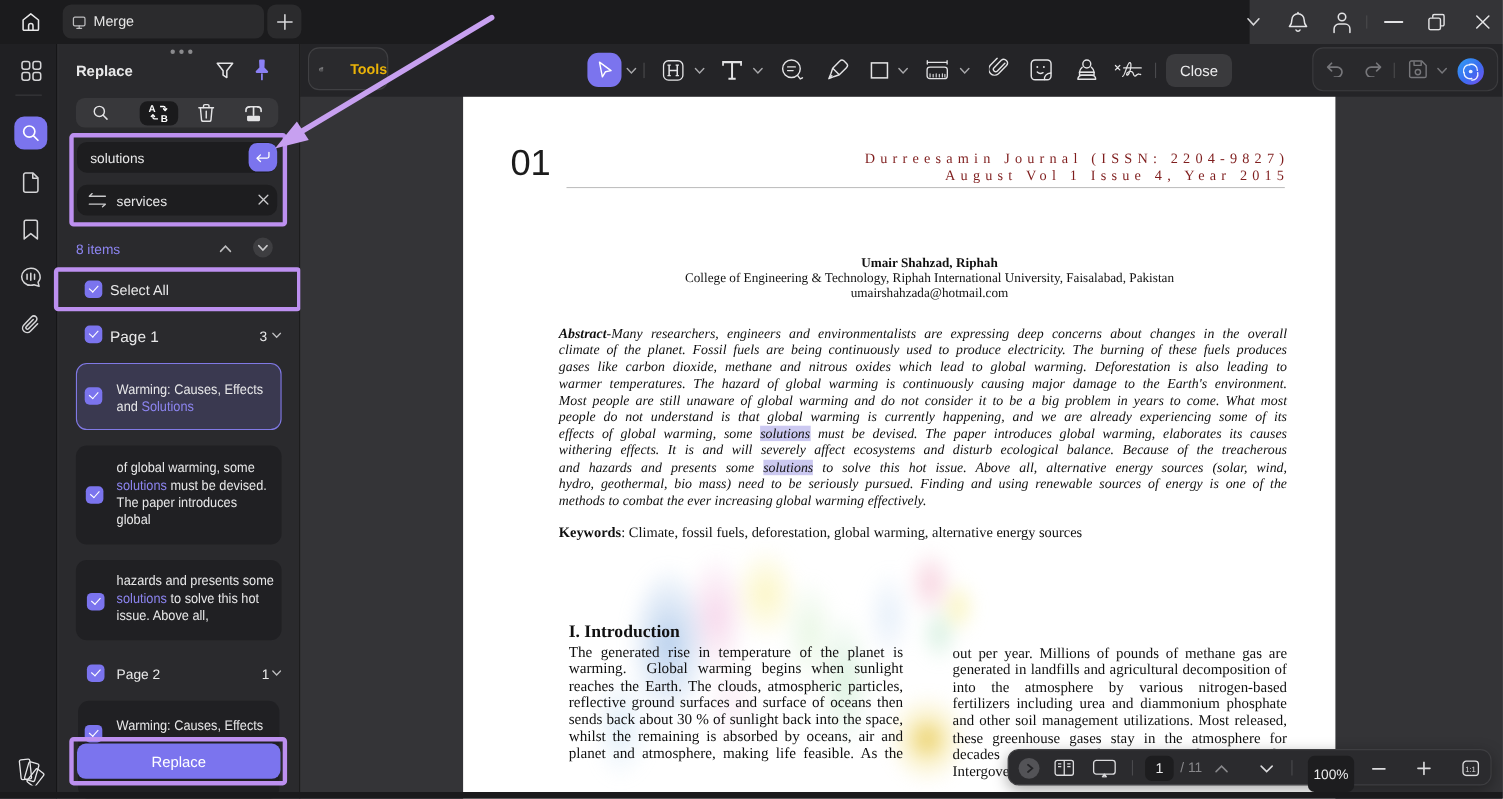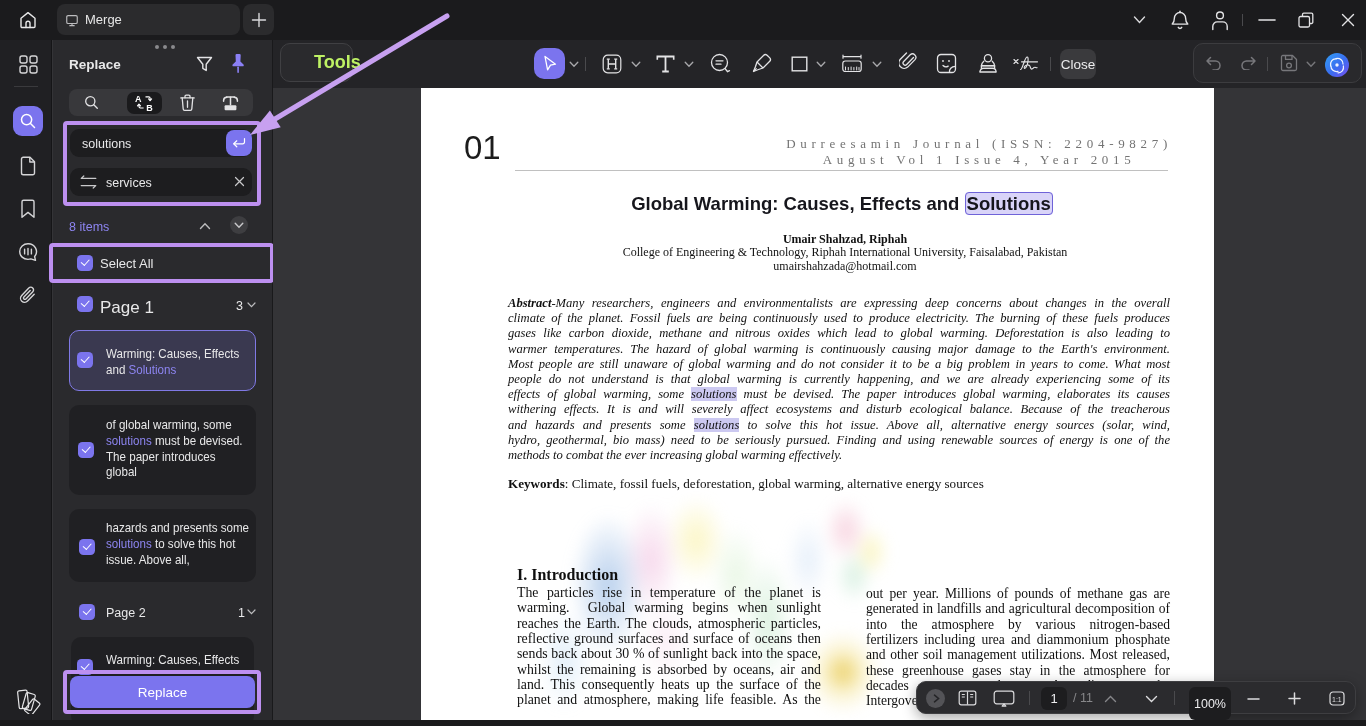--- a/index.html
+++ b/index.html
@@ -2,21 +2,21 @@
 <html><head>
 <meta charset="utf-8">
 <style>
   * { margin:0; padding:0; box-sizing:border-box; }
   html,body { width:1366px; height:726px; overflow:hidden; background:#343437; font-family:"Liberation Sans", sans-serif; }
   #app { position:relative; width:1366px; height:726px; background:#343437; }
   .abs { position:absolute; }
   svg { display:block; }
 
   
-  #titlebar { left:0; top:0; width:1366px; height:40px; background:#1b1b1d;padding-left:25px; }
+  #titlebar { left:0; top:0; width:1136px; height:40px; background:#1b1b1d;padding-left:25px; }
   .tab { left:57px; top:4px; width:183px; height:31px; background:#2b2b2d; border-radius:8px; color:#e6e6e6; font-size:14px; display:flex; align-items:center; }
   .plusbtn { left:243px; top:4px; width:31px; height:31px; background:#2b2b2d; border-radius:8px; display:flex; align-items:center; justify-content:center; }
 
   
   #rail { left:0; top:40px; width:52px; height:686px; background:#202023; border-right:1px solid #151517; }
   .railbtn { position:absolute; left:13px; width:30px; height:30px; display:flex; align-items:center; justify-content:center; }
   .railactive { background:#7b74ee; border-radius:9px; }
 
   
   #panel { left:53px; top:40px; width:220px; height:686px; background:#2a2a2d; border-right:1px solid #19191b; }
@@ -205,21 +205,21 @@
       </svg>
     <div class="abs" style="left:177px;top:176px;width:18px;height:18px;border-radius:50%;background:#3e3e41"></div>
     <svg class="abs" style="left:181px;top:182px" width="10" height="7" viewBox="0 0 10 7" fill="none" stroke="#c9c9cb" stroke-width="1.4" stroke-linecap="round">
         <path d="M1.2 1.3 L5 5.3 L8.8 1.3"></path>
       </svg>
 
     <div class="cb" style="left:24px;top:215px"></div>
     <div class="abs ptxt" style="left:47px;top:216px;font-size:13px">Select All</div>
 
     <div class="cb" style="left:24px;top:256px"></div>
-    <div class="abs ptxt" style="left:47px;top:258px;font-size:17px">Page 1</div>
+    <div class="abs ptxt" style="left:47px;top:258px;font-size:14px">Page 1</div>
     <div class="abs ptxt" style="left:183px;top:259px;font-size:12.5px">3</div>
     <svg class="abs" style="left:194px;top:262px" width="9" height="6" viewBox="0 0 9 6" fill="none" stroke="#bdbdbf" stroke-width="1.2" stroke-linecap="round">
         <path d="M1 1 L4.5 4.6 L8 1"></path>
       </svg>
 
     <div class="item" style="top:290px;height:61px;background:#3a3950;border:1.3px solid #8079e5"></div>
     <div class="cb" style="left:24px;top:312px"></div>
     <div class="abs itxt" style="top:307px">Warming: Causes, Effects<br>and <span class="lav">Solutions</span></div>
 
     <div class="item" id="item2" style="top:365px;height:90px"></div>
@@ -247,21 +247,21 @@
   <div class="annbox" style="left:49px;top:243px;width:225px;height:40px"></div>
   <div class="annbox" style="left:63px;top:670px;width:198px;height:44px"></div>
   <div id="toolstrip" class="abs">
     <div class="abs" style="left:7px;top:3px;width:73px;height:39px;border:1px solid #404043;background:#2a2a2d;border-radius:10px;display:flex;align-items:center">
       <svg style="margin-left:9px" width="21" height="20" viewBox="0 0 21 20" fill="none" stroke="#e8e8e9" stroke-width="1.2" stroke-linejoin="round" stroke-linecap="round">
           <path d="M3.5 8.5 h13 a1 1 0 0 1 1 1 V16 a1.5 1.5 0 0 1 -1.5 1.5 H4 A1.5 1.5 0 0 1 2.5 16 V9.5 a1 1 0 0 1 1 -1 Z"></path>
           <path d="M4.5 8.2 l1-3.1 a1.3 1.3 0 0 1 1.6-.85 l7.6 2 M8 12.5 h4.5"></path>
           <path d="M9.5 4.4 l.5-1.9 5 1.3-.5 1.9"></path>
           <path d="M15.5 2 l.3-1 M17.3 3 l.7-.7 M17.9 4.9 l1-.2"></path>
         </svg>
-      <span style="margin-left:24px;font-size:18px;color:#bef264;font-weight:bold">Tools</span>
+      <span style="margin-left:24px;font-size:13px;color:#eab308;font-weight:bold">Tools</span>
     </div>
     <div class="abs" style="left:261px;top:8px;width:31px;height:31px;background:#7b74ee;border-radius:10px"></div>
     <svg class="abs" style="left:270px;top:15px" width="15" height="17" viewBox="0 0 15 17" fill="none" stroke="#fff" stroke-width="1.3" stroke-linejoin="round">
         <path d="M2 1.5 L12.5 9.2 7.5 10.2 4.6 14.8 Z"></path>
       </svg>
     <svg class="abs chevg" style="left:296px;top:21px" width="10" height="7" viewBox="0 0 10 7">
         <path d="M1.2 1.3 L5 5.3 L8.8 1.3"></path>
       </svg>
     <div class="abs vsep" style="left:312px;top:17px"></div>
     <svg class="abs" style="left:329px;top:14px" width="20" height="20" viewBox="0 0 20 20" fill="none" stroke="#e3e3e5" stroke-width="1.2">
@@ -317,21 +317,21 @@
         <path d="M3.4 12.8 h13.2 v2.6 H3.4 Z" stroke-linejoin="round"></path>
         <path d="M2 18.7 c0-1.6 1.2-3.3 3.4-3.3 h9.2 c2.2 0 3.4 1.7 3.4 3.3"></path>
         <path d="M2 19 h16"></path>
       </svg>
     <svg class="abs" style="left:740px;top:15px" width="28" height="18" viewBox="0 0 28 18" fill="none" stroke="#e3e3e5" stroke-width="1.15" stroke-linecap="round">
         <path d="M1 4.5 l4 4 M5 4.5 l-4 4"></path>
         <path d="M7.5 14.5 C9.5 15 11.5 2.5 14 2 c2 -.4 1 6.5 -.5 9.5 -.9 1.8 -2.3 2.6 -2.3 1 0 -2 3.4 -3.4 5.2 -2 1.4 1.1 .6 3.4 2.2 3.6 1.4 .2 1.8 -1.6 3 -1.8 1 -.2 1.4 .6 2.4 .4"></path>
         <path d="M8.5 6.8 H24.5"></path>
       </svg>
     <div class="abs vsep" style="left:777px;top:17px"></div>
-    <div class="abs" style="left:787px;top:9px;width:36px;height:30px;background:#3a3a3d;border-radius:8px;display:flex;align-items:center;justify-content:center;color:#ececee;font-size:13.5px">Close</div>
+    <div class="abs" style="left:787px;top:9px;width:60px;height:30px;background:#3a3a3d;border-radius:8px;display:flex;align-items:center;justify-content:center;color:#ececee;font-size:13.5px">Close</div>
     <div class="abs" style="left:920px;top:3px;width:169px;height:40px;border:1px solid #3c3c3f;background:#29292c;border-radius:10px"></div>
     <svg class="abs" style="left:932px;top:16px" width="17" height="14" viewBox="0 0 17 14" fill="none" stroke="#77777b" stroke-width="1.5" stroke-linecap="round" stroke-linejoin="round">
         <path d="M5.5 1.5 L2 5 l3.5 3.5 M2 5 h8.5 a4.5 4.5 0 0 1 0 9 H8"></path>
       </svg>
     <svg class="abs" style="left:967px;top:16px" width="17" height="14" viewBox="0 0 17 14" fill="none" stroke="#77777b" stroke-width="1.5" stroke-linecap="round" stroke-linejoin="round">
         <path d="M11.5 1.5 L15 5 l-3.5 3.5 M15 5 H6.5 a4.5 4.5 0 0 0 0 9 H9"></path>
       </svg>
     <div class="abs vsep" style="left:994px;top:17px"></div>
     <svg class="abs" style="left:1007px;top:14px" width="18" height="18" viewBox="0 0 18 18" fill="none" stroke="#77777b" stroke-width="1.3" stroke-linejoin="round">
         <path d="M2.5 1.5 h10 L16.5 5.5 V15 a1.5 1.5 0 0 1 -1.5 1.5 H3 A1.5 1.5 0 0 1 1.5 15 V3 A1.5 1.5 0 0 1 2.5 1.5 Z"></path>
@@ -361,49 +361,47 @@
       radial-gradient(30px 44px at 300px 30px, rgba(240,168,192,.5), rgba(240,168,192,0) 72%),
       radial-gradient(24px 36px at 325px 52px, rgba(246,236,140,.55), rgba(246,236,140,0) 72%),
       radial-gradient(26px 38px at 308px 76px, rgba(168,222,190,.45), rgba(168,222,190,0) 72%),
       radial-gradient(30px 60px at 262px 60px, rgba(185,210,240,.35), rgba(185,210,240,0) 72%),
       radial-gradient(50px 56px at 297px 172px, rgba(240,216,100,.6), rgba(240,216,100,0) 74%),
       radial-gradient(24px 26px at 297px 172px, rgba(216,172,48,.6), rgba(216,172,48,0) 78%),
       radial-gradient(40px 70px at 18px 160px, rgba(182,214,240,.4), rgba(182,214,240,0) 72%),
       radial-gradient(36px 60px at 120px 140px, rgba(240,200,225,.3), rgba(240,200,225,0) 72%);
       filter:blur(7px)"></div>
     <div class="abs" style="left:43px;top:43px;font-size:33px;color:#1c1c1c;line-height:1">01</div>
-    <div class="abs serif" style="right:42px;top:48px;font-size:13px;color:#737373;letter-spacing:4.7px;text-align:center;line-height:16px">Durreesamin Journal (ISSN: 2204-9827)<br>August Vol 1 Issue 4, Year 2015</div>
+    <div class="abs serif" style="right:42px;top:48px;font-size:13px;color:#7f1d1d;letter-spacing:4.7px;text-align:right;line-height:16px">Durreesamin Journal (ISSN: 2204-9827)<br>August Vol 1 Issue 4, Year 2015</div>
     <div class="abs" style="left:94px;top:81.5px;width:653px;height:1px;background:#c0c0c0"></div>
-    <div class="abs" style="left:87px;top:106px;width:668px;text-align:center;font-size:18.5px;line-height:20px;font-weight:bold;color:#16161c">Global Warming: Causes, Effects and <span style="background:#d9d4f8;border:1.6px solid #6f63d8;border-radius:4px;padding:0 1px">Solutions</span></div>
     <div class="abs serif" style="left:87px;top:145px;width:674px;text-align:center;font-size:12px;color:#111;line-height:13.4px;font-weight:bold">Umair Shahzad, Riphah</div>
     <div class="abs serif" style="left:87px;top:158px;width:674px;text-align:center;font-size:12px;color:#111;line-height:13.4px">College of Engineering &amp; Technology, Riphah International University, Faisalabad, Pakistan</div>
     <div class="abs serif" style="left:87px;top:172px;width:674px;text-align:center;font-size:12px;color:#111;line-height:13.4px">umairshahzada@hotmail.com</div>
     <div id="abstract" class="abs serif" style="left:87px;top:208px;width:662px;font-size:12.6px;font-style:italic;color:#101010;line-height:15.2px">
         <div class="jline"><b>Abstract</b>-Many researchers, engineers and environmentalists are expressing deep concerns about changes in the overall</div>
         <div class="jline">climate of the planet. Fossil fuels are being continuously used to produce electricity. The burning of these fuels produces</div>
         <div class="jline">gases like carbon dioxide, methane and nitrous oxides which lead to global warming. Deforestation is also leading to</div>
         <div class="jline">warmer temperatures. The hazard of global warming is continuously causing major damage to the Earth's environment.</div>
         <div class="jline">Most people are still unaware of global warming and do not consider it to be a big problem in years to come. What most</div>
         <div class="jline">people do not understand is that global warming is currently happening, and we are already experiencing some of its</div>
         <div class="jline">effects of global warming, some <span class="hl">solutions</span> must be devised. The paper introduces global warming, elaborates its causes</div>
         <div class="jline">withering effects. It is and will severely affect ecosystems and disturb ecological balance. Because of the treacherous</div>
         <div class="jline">and hazards and presents some <span class="hl">solutions</span> to solve this hot issue. Above all, alternative energy sources (solar, wind,</div>
         <div class="jline">hydro, geothermal, bio mass) need to be seriously pursued. Finding and using renewable sources of energy is one of the</div>
         <div>methods to combat the ever increasing global warming effectively.</div>
       </div>
     <div class="abs serif" style="left:87px;top:388px;font-size:13.1px;color:#101010"><b>Keywords</b>: Climate, fossil fuels, deforestation, global warming, alternative energy sources</div>
     <div class="abs serif" style="left:96px;top:478px;font-size:16px;font-weight:bold;color:#101010">I. Introduction</div>
     <div id="lcol" class="abs serif" style="left:96px;top:497px;width:304px;font-size:13.8px;color:#101010;line-height:15.35px">
-        <div class="jline">The particles rise in temperature of the planet is</div>
+        <div class="jline">The generated rise in temperature of the planet is</div>
         <div class="jline">warming.&nbsp; Global warming begins when sunlight</div>
         <div class="jline">reaches the Earth. The clouds, atmospheric particles,</div>
         <div class="jline">reflective ground surfaces and surface of oceans then</div>
         <div class="jline">sends back about 30 % of sunlight back into the space,</div>
         <div class="jline">whilst the remaining is absorbed by oceans, air and</div>
-        <div class="jline">land. This consequently heats up the surface of the</div>
         <div class="jline">planet and atmosphere, making life feasible. As the</div>
       </div>
     <div id="rcol" class="abs serif" style="left:445px;top:498px;width:304px;font-size:13.55px;color:#101010;line-height:15.35px">
         <div class="jline">out per year. Millions of pounds of methane gas are</div>
         <div class="jline">generated in landfills and agricultural decomposition of</div>
         <div class="jline">into the atmosphere by various nitrogen-based</div>
         <div class="jline">fertilizers including urea and diammonium phosphate</div>
         <div class="jline">and other soil management utilizations. Most released,</div>
         <div class="jline">these greenhouse gases stay in the atmosphere for</div>
         <div class="jline">decades or even longer. According to the</div>

